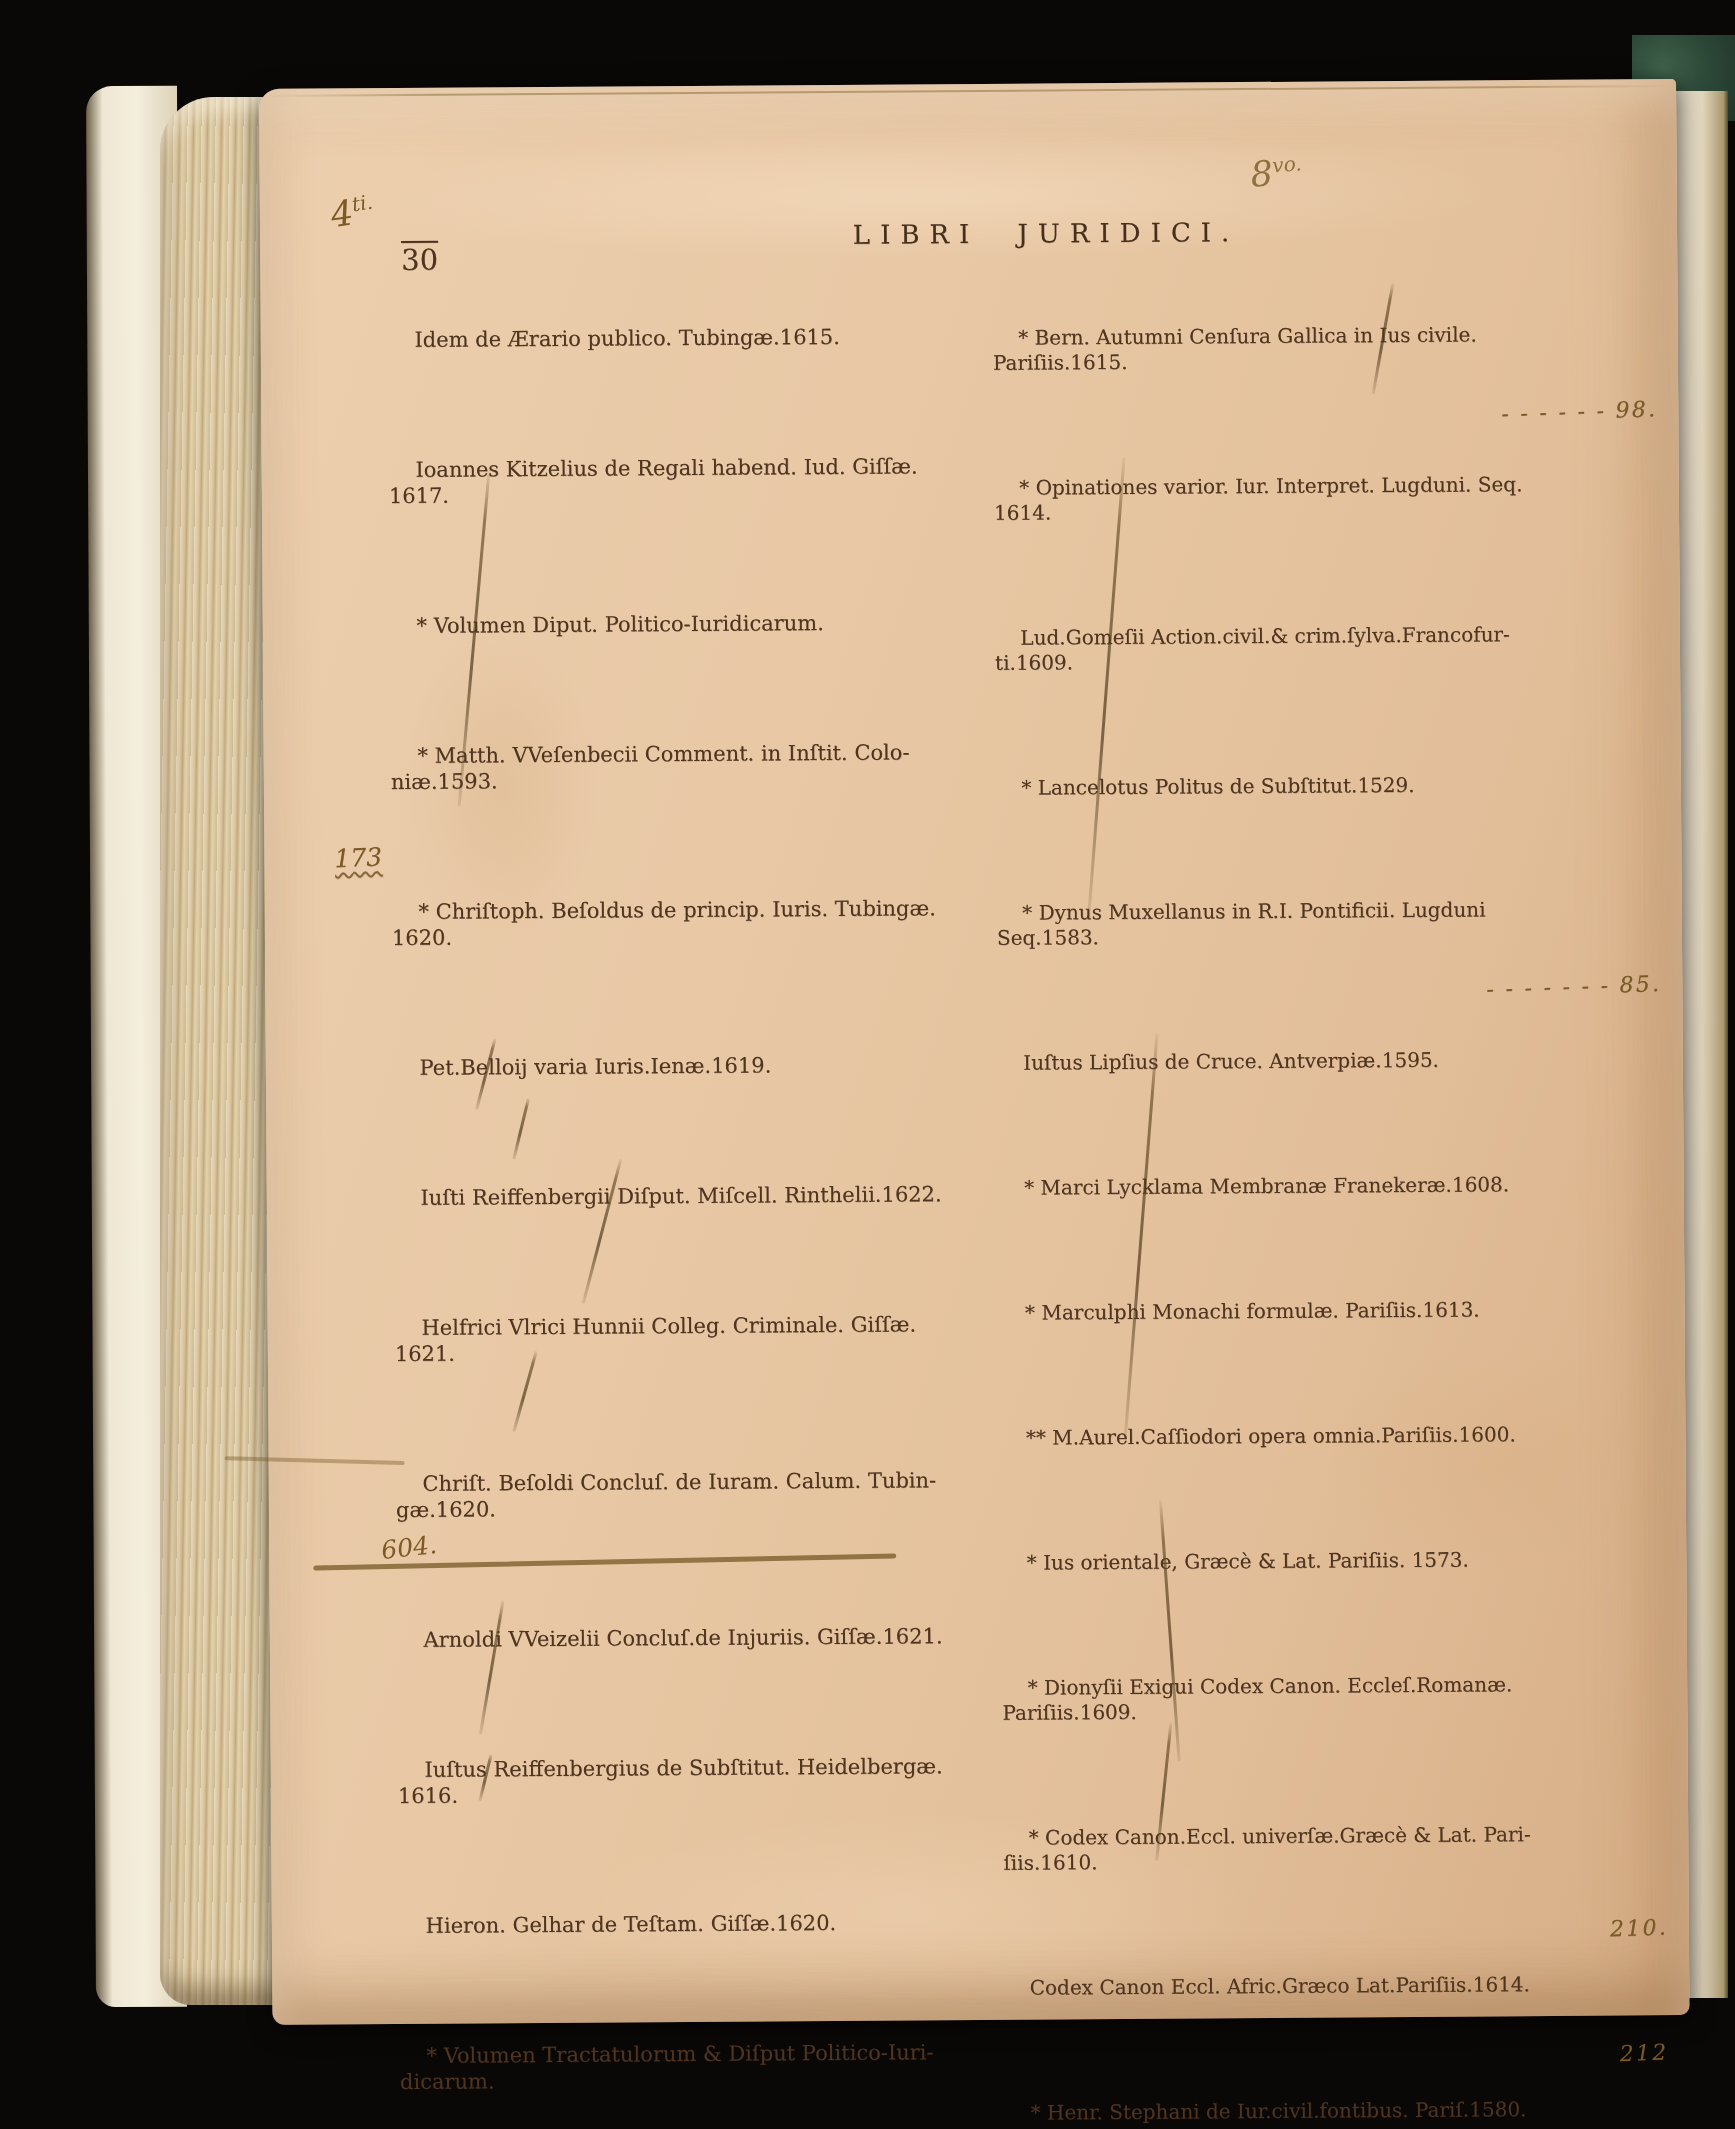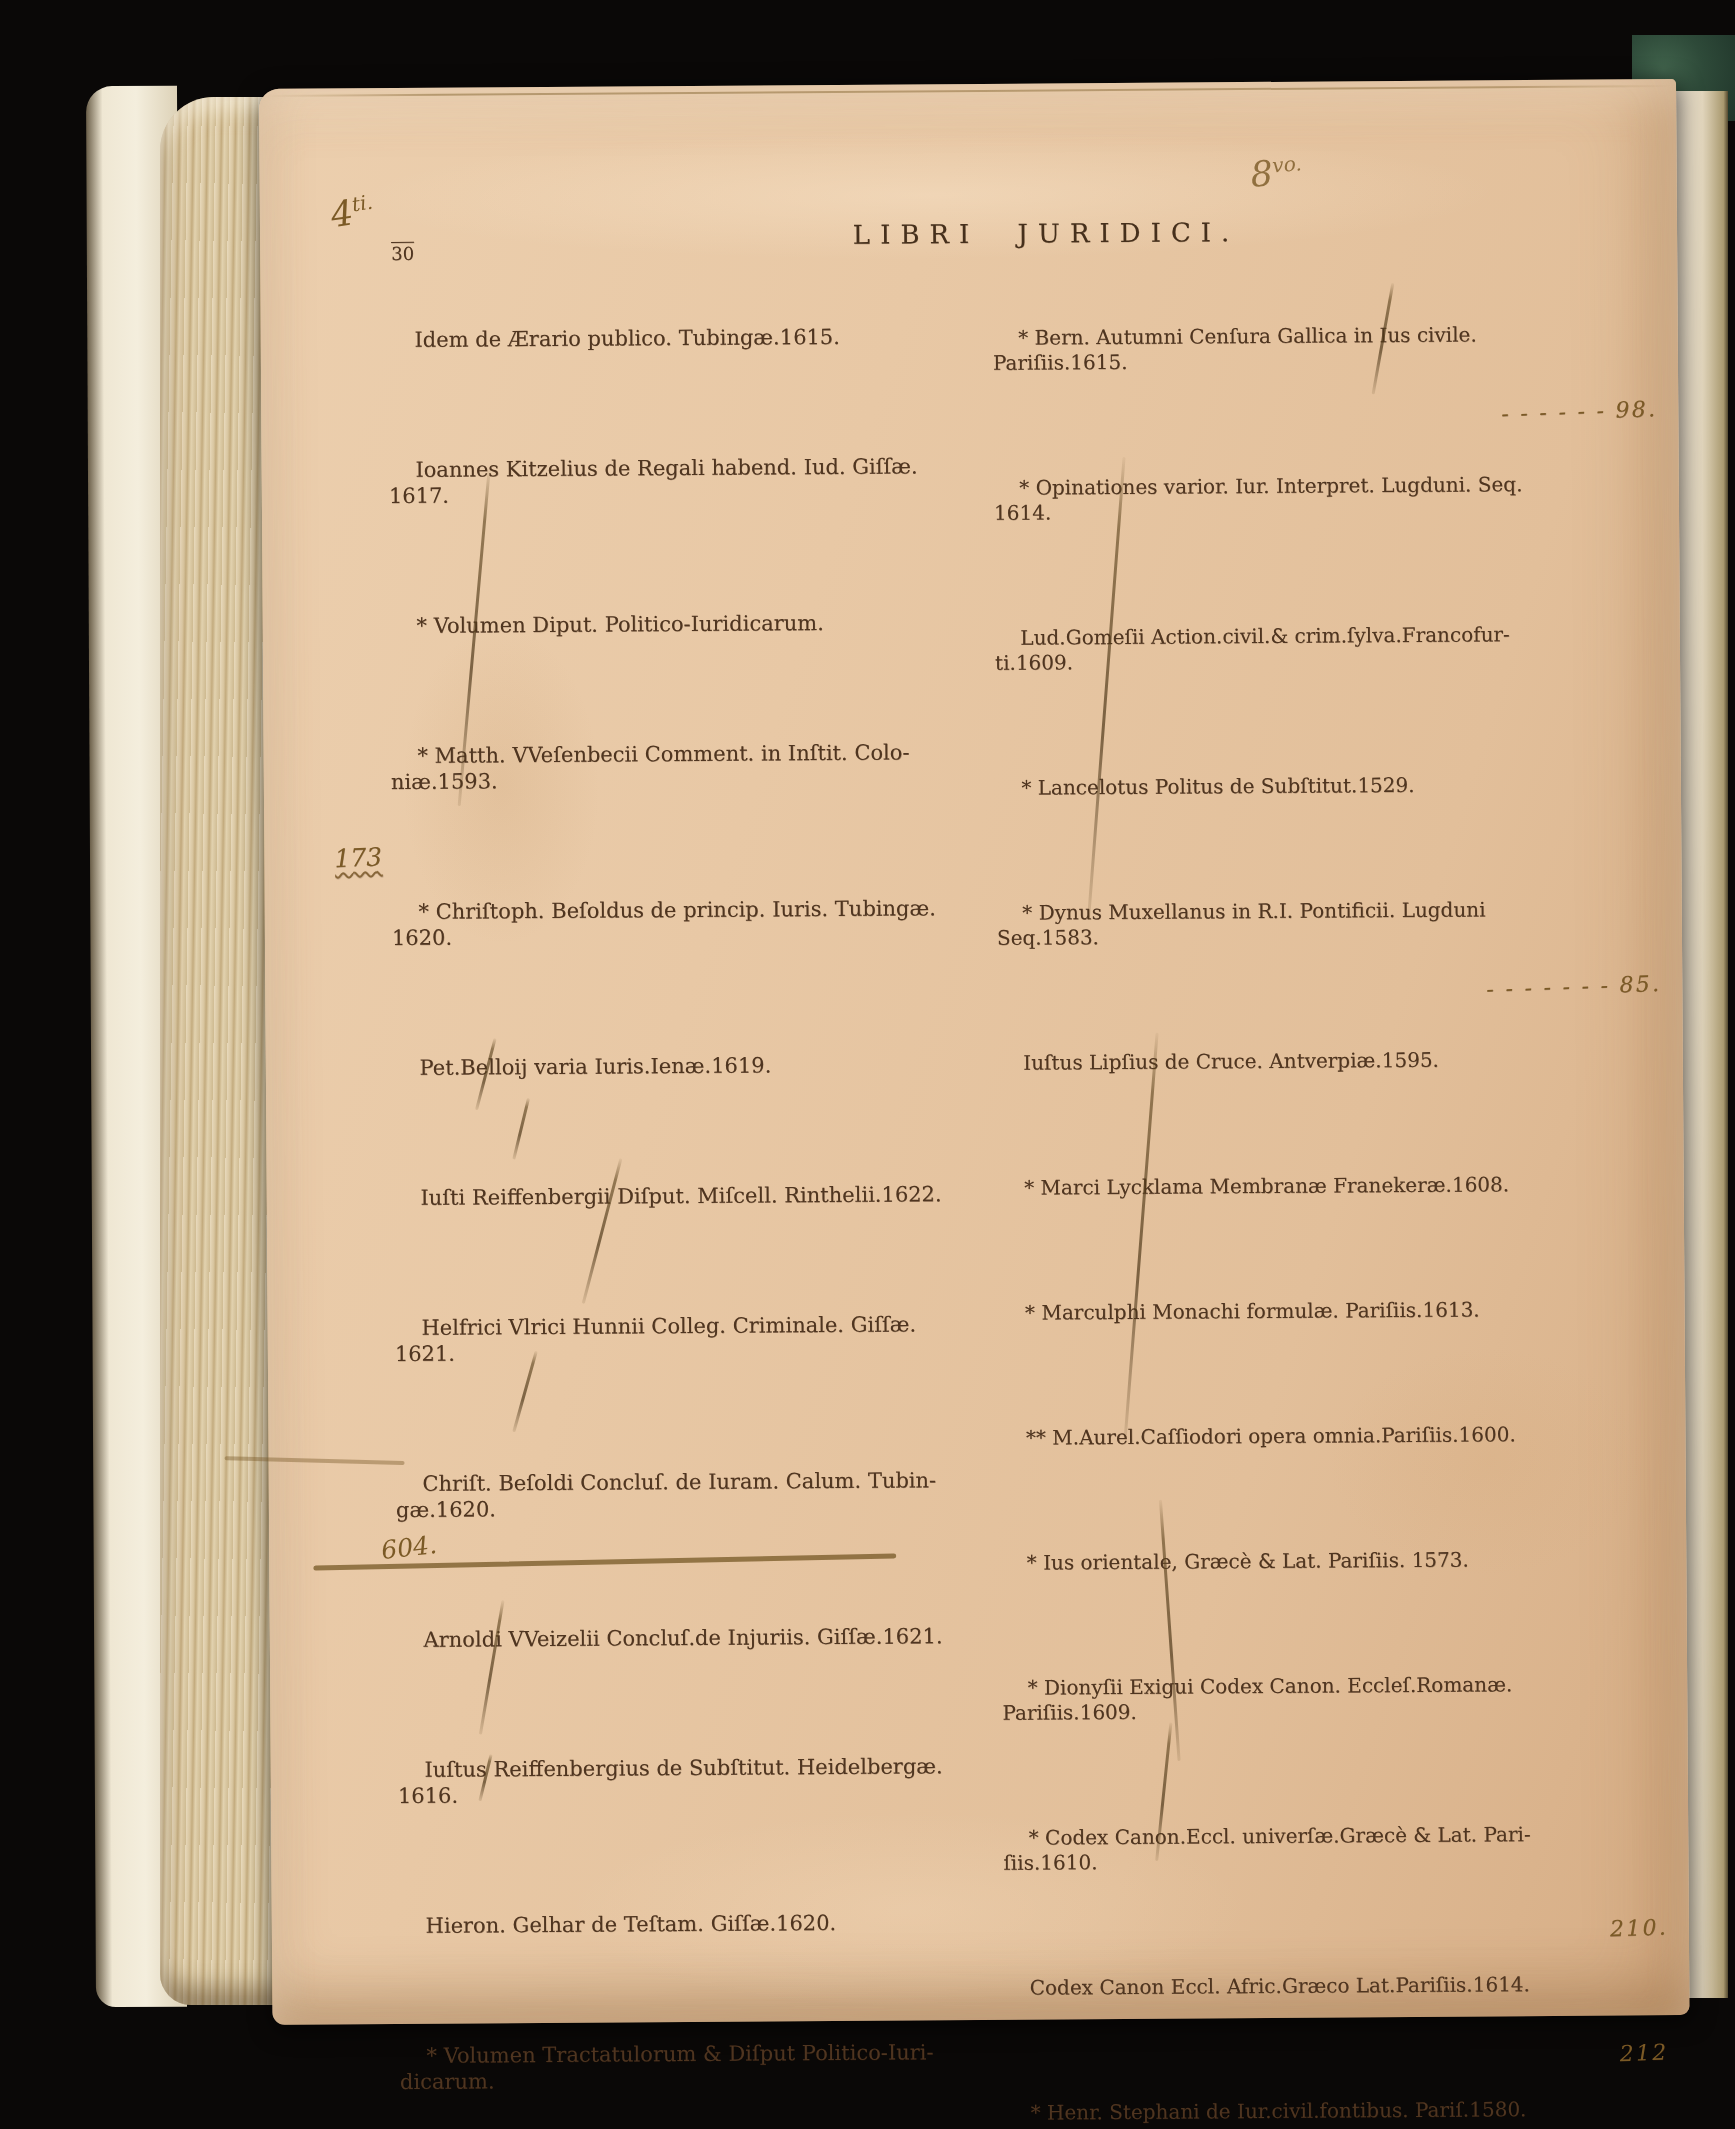--- a/index.html
+++ b/index.html
@@ -24,21 +24,21 @@
     background:linear-gradient(108deg,#eccfae 0%,#e8c8a5 35%,#e2bf9a 70%,#d6ad85 100%);
     box-shadow:inset 0 20px 38px rgba(255,242,222,.35), inset 0 -31px 54px rgba(120,78,38,.28),
                inset -38px 0 69px rgba(140,95,48,.22), 1.5px 4.6px 23px rgba(0,0,0,.65);}
   .page .topline{position:absolute;left:7.7px;top:6.1px;width:1404px;height:2.3px;
     background:linear-gradient(90deg,rgba(140,110,60,.0),rgba(140,110,60,.55) 12%,rgba(140,110,60,.5) 88%,rgba(140,110,60,0));}
   .stain{position:absolute;border-radius:50%;pointer-events:none;}
   
   .print{color:#4f3520;text-shadow:0.3px 0.4px 0.5px rgba(64,38,16,.38);}
   .header{position:absolute;left:460px;top:135px;width:652px;text-align:center;
     font-size:26px;letter-spacing:10px;word-spacing:20px;color:#46301c;}
-  .pagenum{position:absolute;left:131px;top:155px;font-size:18px;text-decoration:overline;color:#4f3520;}
+  .pagenum{position:absolute;left:141px;top:155px;font-size:29px;text-decoration:overline;color:#4f3520;}
   .col{position:absolute;}
   .col-left{left:127px;top:187px;width:598px;}
   .col-right{left:732px;top:192px;width:607px;}
   .entry{position:relative;margin:0;white-space:pre-wrap;text-indent:28px;}
   .col-left .entry{font-size:21px;line-height:26px;}
   .col-right .entry{font-size:20px;line-height:25px;}
   
   .hw{font-style:italic;color:#7b5a26;font-family:"DejaVu Serif", serif;}
   .margin-note{position:absolute;right:100%;margin-right:9.2px;top:-2.3px;white-space:nowrap;
     font-size:25px;text-indent:0;

